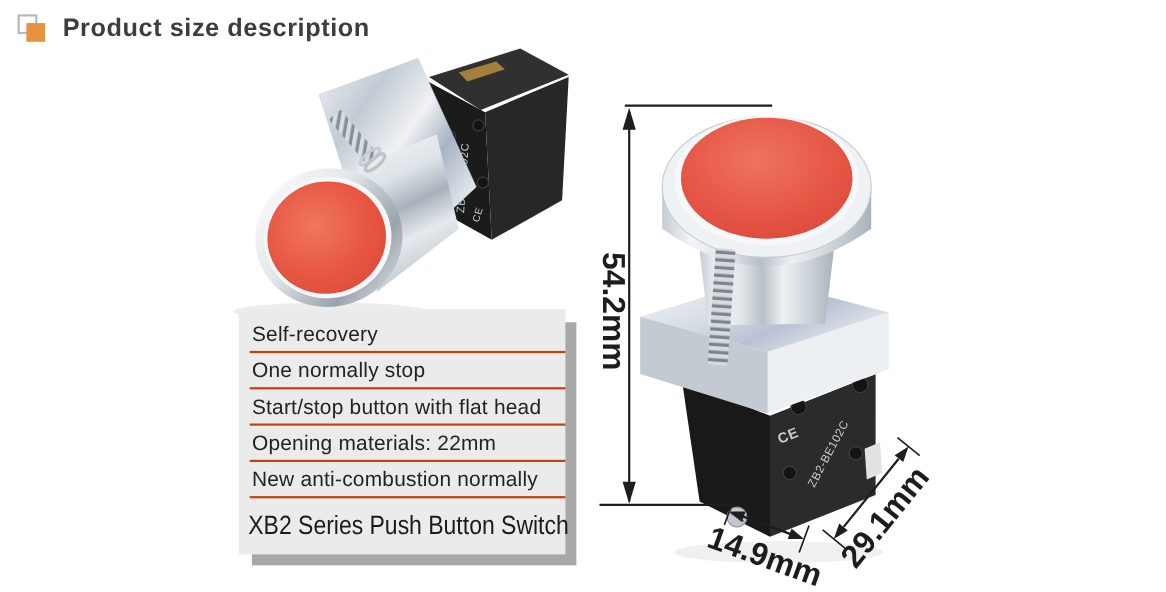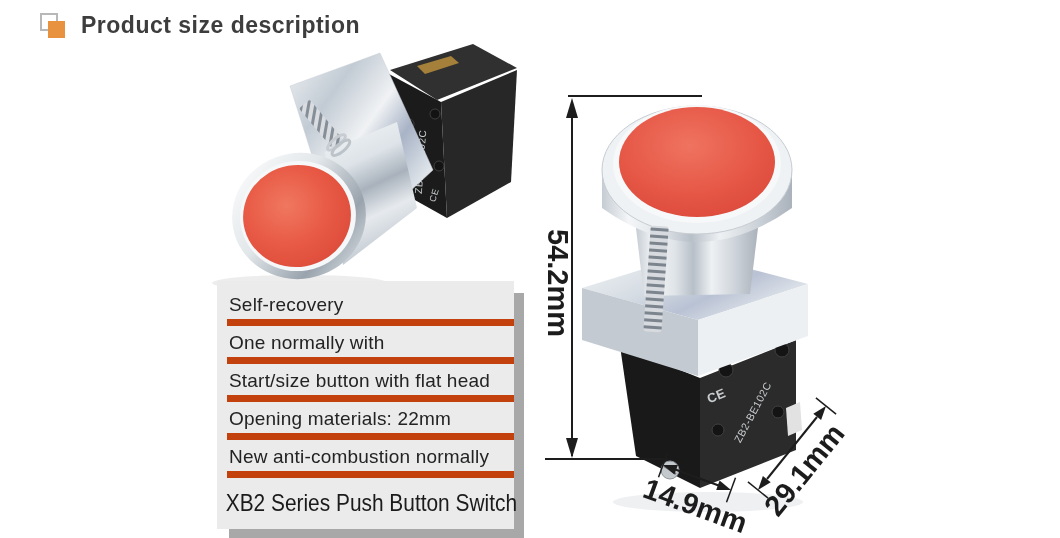--- a/index.html
+++ b/index.html
@@ -1,36 +1,36 @@
 <!DOCTYPE html>
 <html><head>
 <meta charset="utf-8">
 <style>
   html,body{margin:0;padding:0;background:#ffffff;}
   body{width:1060px;height:538px;position:relative;overflow:hidden;
        font-family:"Liberation Sans", sans-serif;}
   .page{position:absolute;inset:0;background:#ffffff;}
 
   
-  .header{position:absolute;left:40px;top:12px;display:flex;align-items:center;}
+  .header{position:absolute;left:16px;top:12px;display:flex;align-items:center;}
   .icon-squares{position:relative;width:27px;height:27px;display:inline-block;}
   .sq-outline{position:absolute;left:0;top:1px;width:14px;height:14px;
               border:2px solid #b8b8b8;background:#ffffff;}
   .sq-orange{position:absolute;left:8px;top:9px;width:17px;height:17px;background:#e8913f;}
   .title{margin:0 0 0 14px;font-size:23px;font-weight:bold;color:#3d3d3d;letter-spacing:.5px;}
 
   
   .photo-left{position:absolute;left:185px;top:40px;}
   .photo-right{position:absolute;left:540px;top:78px;}
 
   
   .features{position:absolute;left:217px;top:281px;width:297px;background:#ebebeb;
             box-shadow:11px 11px 0 -1px #a8a8a8;padding:7px 0 12px 0;box-sizing:border-box;}
   .feature-row{margin:0 0 0 10px;padding:6px 2px 3px 2px;font-size:19px;color:#232323;
-               border-bottom:7px solid #c2410c;white-space:nowrap;letter-spacing:.2px;}
+               border-bottom:2px solid #c2410c;white-space:nowrap;letter-spacing:.2px;}
   .features-title{font-size:24px;color:#1b1b1b;padding:11px 0 0 10px;white-space:nowrap;
                   transform:scaleX(.87);transform-origin:left center;letter-spacing:0;}
 
   svg text{font-family:"Liberation Sans", sans-serif;}
   .dim-text{font-size:29px;font-weight:bold;fill:#1c1c1c;}
   .block-text{fill:#c9cdd0;letter-spacing:.5px;}
 </style>
 </head>
 <body>
 
@@ -105,22 +105,22 @@
 
     <g>
       <ellipse cx="114" cy="176" rx="67" ry="63" fill="url(#ringL)" transform="rotate(-10 114 176)"></ellipse>
       <ellipse cx="113" cy="176" rx="58" ry="55" fill="#f5f7f8" transform="rotate(-10 113 176)"></ellipse>
       <ellipse cx="112" cy="176" rx="54" ry="51" fill="url(#redBtnL)" transform="rotate(-10 112 176)"></ellipse>
     </g>
   </svg>
 
   <div class="features">
     <div class="feature-row">Self-recovery</div>
-    <div class="feature-row">One normally with</div>
-    <div class="feature-row">Start/size button with flat head</div>
+    <div class="feature-row">One normally stop</div>
+    <div class="feature-row">Start/stop button with flat head</div>
     <div class="feature-row">Opening materials: 22mm</div>
     <div class="feature-row">New anti-combustion normally</div>
     <div class="features-title">XB2 Series Push Button Switch</div>
   </div>
 
   <svg class="photo-right" width="334" height="460" viewBox="0 0 334 460">
     <defs>
       <radialGradient id="redBtnR" cx="45%" cy="35%" r="80%">
         <stop offset="0" stop-color="#ef7360"></stop>
           <stop offset=".55" stop-color="#e65746"></stop>

